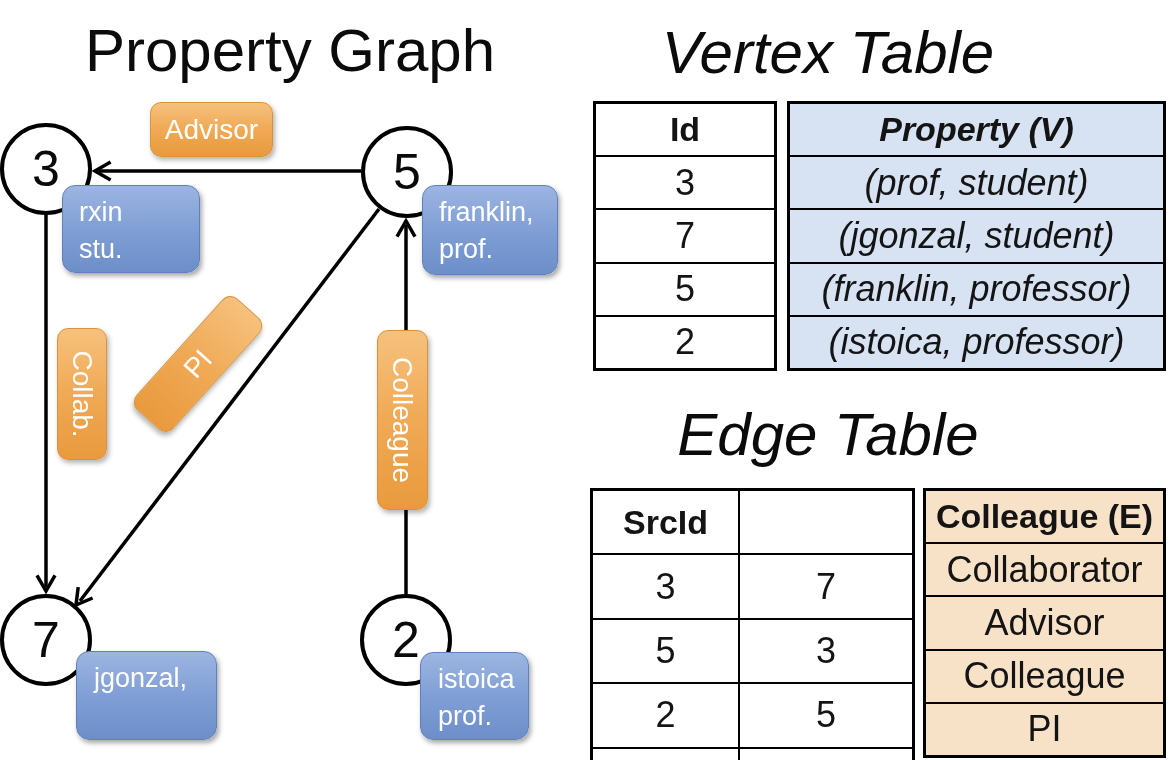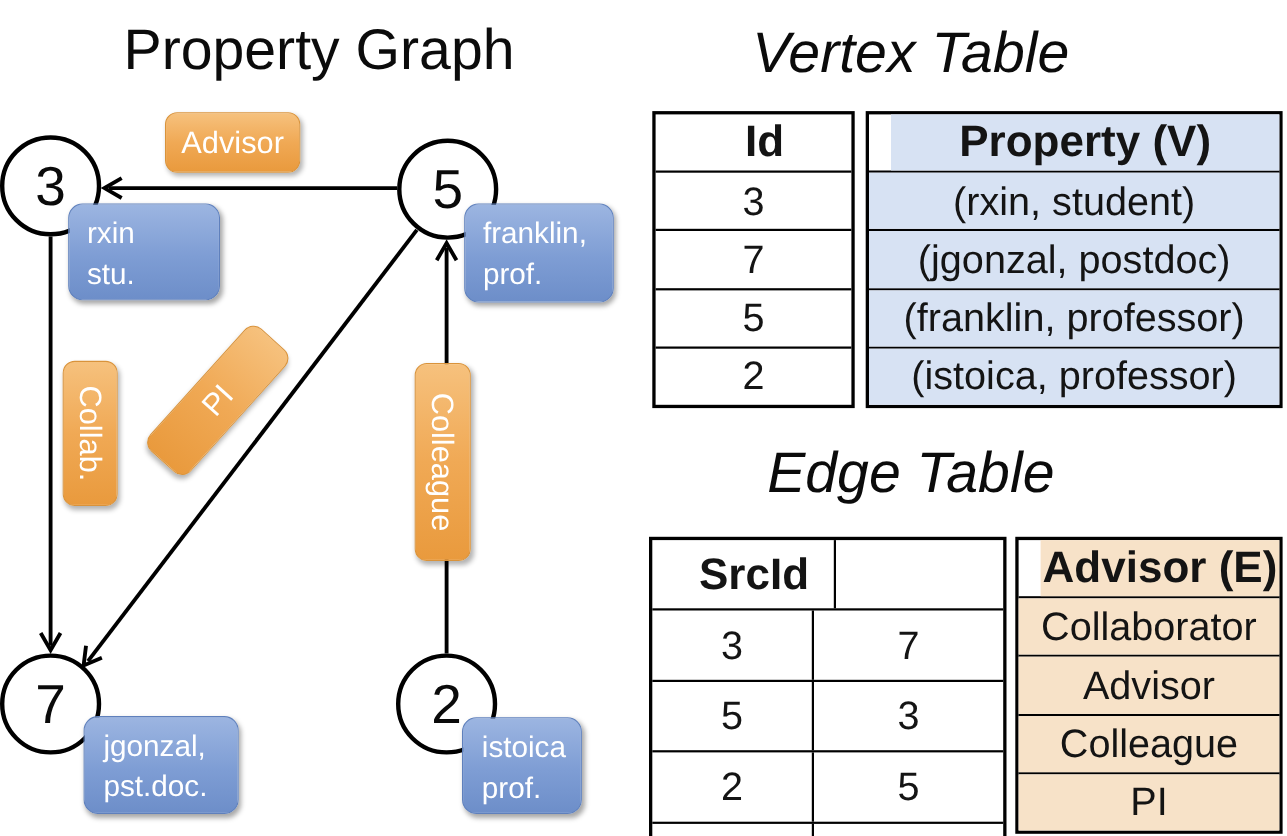--- a/index.html
+++ b/index.html
@@ -2,21 +2,21 @@
 <html><head>
 <meta charset="utf-8">
 <style>
   * { margin:0; padding:0; box-sizing:border-box; }
   html,body { background:#ffffff; }
   .canvas {
     position:relative; width:1170px; height:760px; background:#ffffff;
     font-family:"Liberation Sans", sans-serif; overflow:hidden; color:#111;
   }
   .big-title {
-    position:absolute; text-align:center; font-size:52px; font-weight:400;
+    position:absolute; text-align:center; font-size:60px; font-weight:400;
     color:#0b0b0b; letter-spacing:0px; white-space:nowrap;
   }
   #graph-title { left:0; top:16px; width:580px; }
   #vertex-table-title { left:598px; top:18px; width:460px;font-style:italic; }
   #edge-table-title { left:598px; top:400px; width:460px;font-style:italic; }
 
   
   #edges-svg { position:absolute; left:0; top:0; }
   .vertex-circle {
     position:absolute; width:92px; height:92px; border:4px solid #000;
@@ -43,23 +43,23 @@
   .tbl {
     position:absolute; border:3px solid #000; background:#fff;
     display:flex; flex-direction:column;
   }
   .trow { flex:1; display:flex; border-bottom:2px solid #000; }
   .trow:last-child { border-bottom:none; }
   .tcell {
     flex:1; display:flex; align-items:center; justify-content:center;
     font-size:36px; color:#141414; white-space:nowrap;
   }
-  .tcell.hdr { font-weight:bold; font-size:40px;margin-left:20px; }
+  .tcell.hdr { font-weight:bold; font-size:34px; }
   .cell-split { border-right:2px solid #000; flex:0 0 147px; }
-  .bg-blue { background:#d7e2f3; }
+  .bg-blue { background:#d7e2f3;font-style:italic; }
   .bg-tan  { background:#f7e2c8; }
 </style>
 </head>
 <body>
 
 <div class="canvas">
 
   <div class="big-title" id="graph-title">Property Graph</div>
   <div class="big-title" id="vertex-table-title">Vertex Table</div>
   <div class="big-title" id="edge-table-title">Edge Table</div>
@@ -110,21 +110,20 @@
   <div class="vprop" style="left:62px; top:185px; width:138px; height:88px;padding-left:16px;">
     <div>rxin</div>
     <div>stu.</div>
   </div>
   <div class="vprop" style="left:422px; top:185px; width:136px; height:90px;padding-left:16px;">
     <div>franklin,</div>
     <div>prof.</div>
   </div>
   <div class="vprop" style="left:76px; top:651px; width:141px; height:89px;">
     <div>jgonzal,</div>
-    <div>pst.doc.</div>
   </div>
   <div class="vprop" style="left:420px; top:652px; width:109px; height:88px;">
     <div>istoica</div>
     <div>prof.</div>
   </div>
 
   <div class="tbl" style="left:593px; top:101px; width:184px; height:270px;">
     <div class="trow">
       <div class="tcell hdr">Id</div>
     </div>
@@ -140,24 +139,24 @@
     <div class="trow">
       <div class="tcell">2</div>
     </div>
   </div>
 
   <div class="tbl" style="left:787px; top:101px; width:379px; height:270px;">
     <div class="trow">
       <div class="tcell hdr bg-blue">Property (V)</div>
     </div>
     <div class="trow">
-      <div class="tcell bg-blue">(rxin, student)</div>
-    </div>
-    <div class="trow">
-      <div class="tcell bg-blue">(jgonzal, postdoc)</div>
+      <div class="tcell bg-blue">(prof, student)</div>
+    </div>
+    <div class="trow">
+      <div class="tcell bg-blue">(jgonzal, student)</div>
     </div>
     <div class="trow">
       <div class="tcell bg-blue">(franklin, professor)</div>
     </div>
     <div class="trow">
       <div class="tcell bg-blue">(istoica, professor)</div>
     </div>
   </div>
 
   <div class="tbl" style="left:590px; top:488px; width:325px; height:326px;">
@@ -177,21 +176,21 @@
       <div class="tcell">5</div>
     </div>
     <div class="trow">
       <div class="tcell cell-split">5</div>
       <div class="tcell">7</div>
     </div>
   </div>
 
   <div class="tbl" style="left:923px; top:488px; width:243px; height:270px;">
     <div class="trow">
-      <div class="tcell hdr bg-tan">Advisor (E)</div>
+      <div class="tcell hdr bg-tan">Colleague (E)</div>
     </div>
     <div class="trow">
       <div class="tcell bg-tan">Collaborator</div>
     </div>
     <div class="trow">
       <div class="tcell bg-tan">Advisor</div>
     </div>
     <div class="trow">
       <div class="tcell bg-tan">Colleague</div>
     </div>

